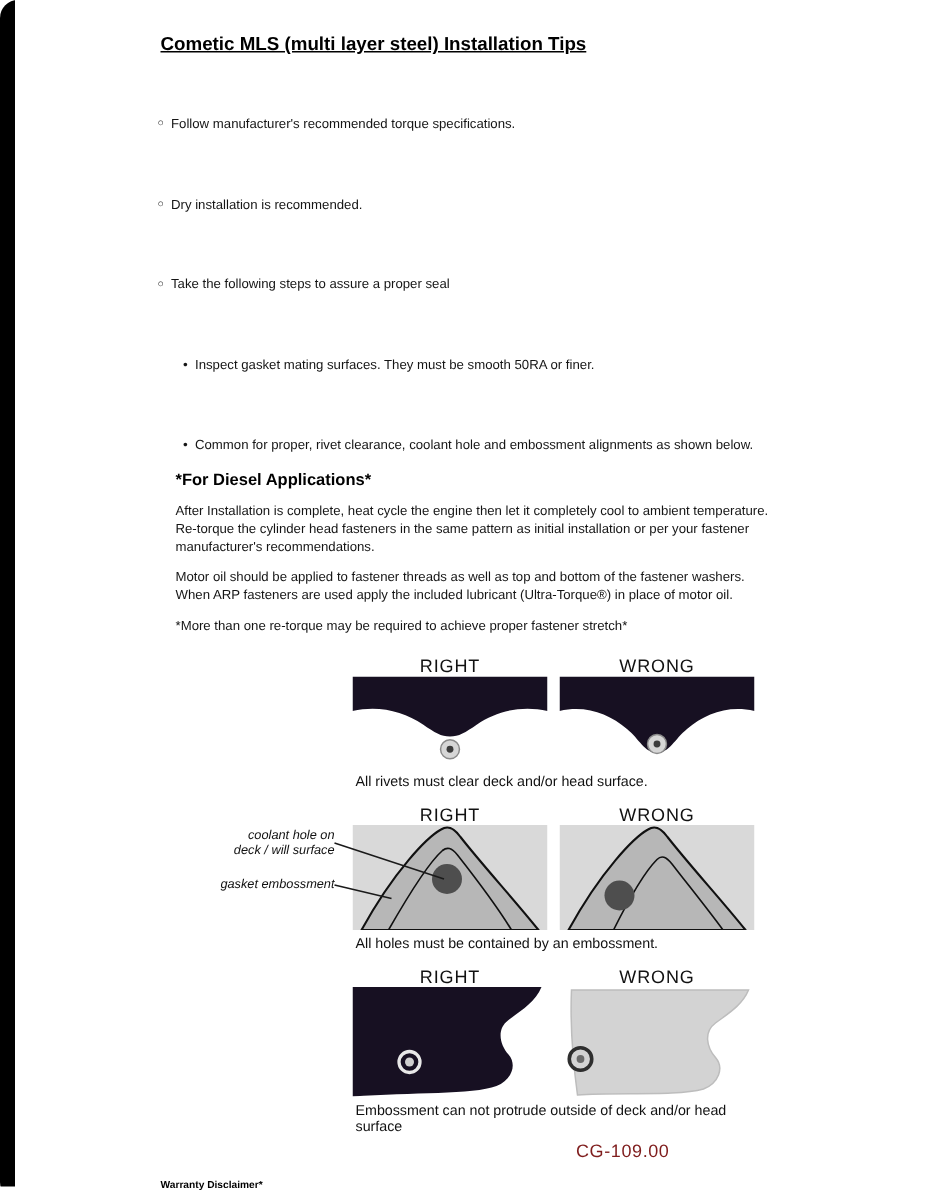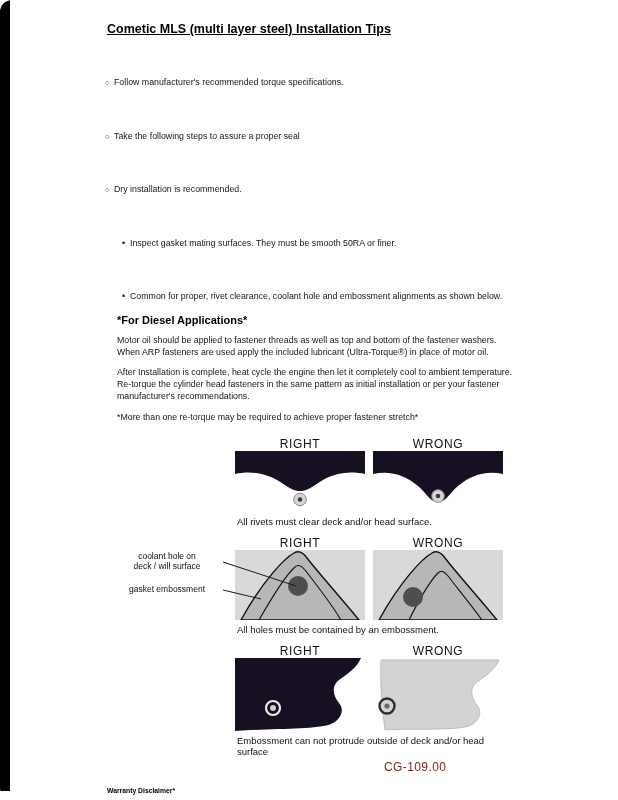--- a/index.html
+++ b/index.html
@@ -24,22 +24,22 @@
   .diesel p.note { margin:4px 0 0 0; }
 
   .diagrams { margin:14px 0 0 130px; width:268px; }
   .drow { position:relative; margin:0 0 4px 0; }
   .dheads { display:flex; gap:8px; }
   .dheads span { flex:0 0 130px; text-align:center; font-size:12px; letter-spacing:0.6px; color:#111; padding-bottom:0; }
   .dboxes { display:flex; gap:8px; }
   .dboxes svg { display:block; }
   .dcap { font-size:9.5px; margin:4px 0 9px 2px; color:#111; }
 
-  .callout { position:absolute; right:calc(100% + 12px); width:112px; text-align:center;
-             font-size:8.5px; line-height:10px; color:#111; white-space:nowrap; }
+  .callout { position:absolute; right:calc(100% + 12px); width:112px; text-align:right;
+             font-size:8.5px; line-height:10px; color:#111; white-space:nowrap;font-style:italic; }
   .c1 { top:15px; }
   .c2 { top:48px; }
   .callout-lines { position:absolute; left:-14px; top:16px; overflow:visible; pointer-events:none; }
 
   .warranty { margin:30px 0 0 2px; width:410px; color:#222; }
   .warranty h3 { font-size:6.8px; font-weight:bold; margin:0 0 7px 0; color:#000; }
   .warranty p { font-size:5.9px; line-height:7.4px; margin:0 0 6px 0; }
   .warranty p.tight { margin-bottom:0; }
 
   .footer { position:absolute; left:384px; top:760px; font-size:12px; letter-spacing:0.4px; color:#7f1d1d; }
@@ -53,40 +53,40 @@
   <div class="content">
     <h1 class="title">Cometic MLS (multi layer steel) Installation Tips</h1>
 
     <div class="tips">
       <div class="tip">
         <span class="m1">○</span>
         <span>Follow manufacturer's recommended torque specifications.</span>
       </div>
       <div class="tip">
         <span class="m1">○</span>
-        <span>Take the following steps to assure a proper seal</span>
+        <span>Dry installation is recommended.</span>
       </div>
       <div class="tip">
         <span class="m1">○</span>
-        <span>Dry installation is recommended.</span>
+        <span>Take the following steps to assure a proper seal</span>
       </div>
       <div class="tip sub">
         <span class="m2">•</span>
         <span>Inspect gasket mating surfaces.  They must be smooth 50RA or finer.</span>
       </div>
       <div class="tip sub">
         <span class="m2">•</span>
         <span>Common for proper, rivet clearance, coolant hole and embossment alignments as shown below.</span>
       </div>
     </div>
 
     <div class="diesel">
       <h2>*For Diesel Applications*</h2>
+      <p>After Installation is complete, heat cycle the engine then let it completely cool to ambient temperature. Re-torque the cylinder head fasteners in the same pattern as initial installation or per your fastener manufacturer's recommendations.</p>
       <p>Motor oil should be applied to fastener threads as well as top and bottom of the fastener washers. When ARP fasteners are used apply the included lubricant (Ultra-Torque®) in place of motor oil.</p>
-      <p>After Installation is complete, heat cycle the engine then let it completely cool to ambient temperature. Re-torque the cylinder head fasteners in the same pattern as initial installation or per your fastener manufacturer's recommendations.</p>
       <p class="note">*More than one re-torque may be required to achieve proper fastener stretch*</p>
     </div>
 
     <div class="diagrams">
 
       <div class="drow">
         <div class="dheads">
           <span>RIGHT</span>
           <span>WRONG</span>
         </div>

